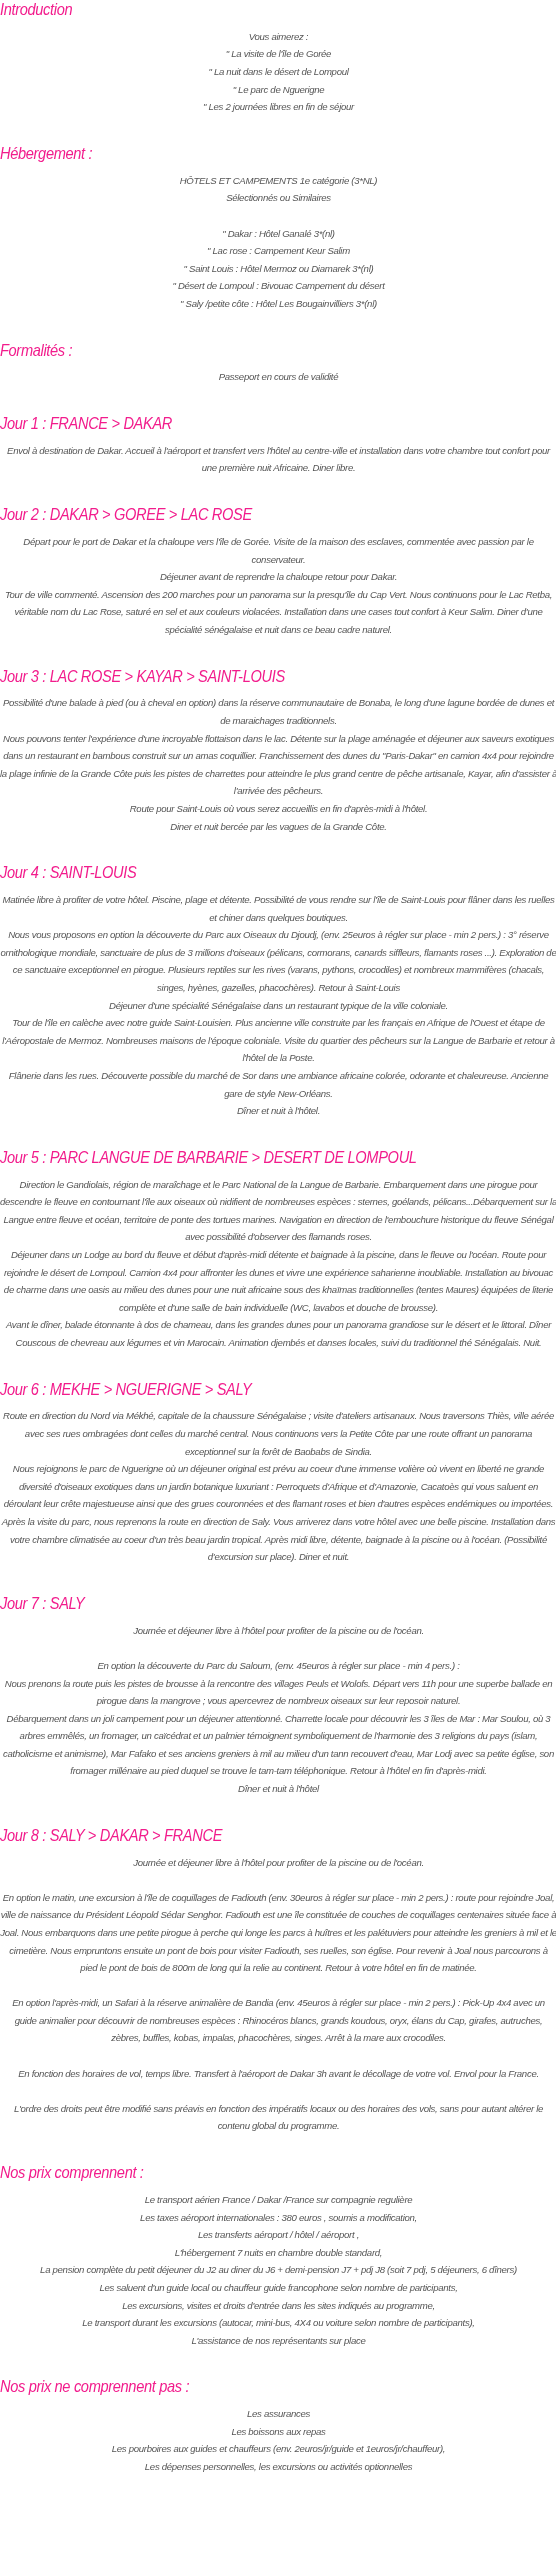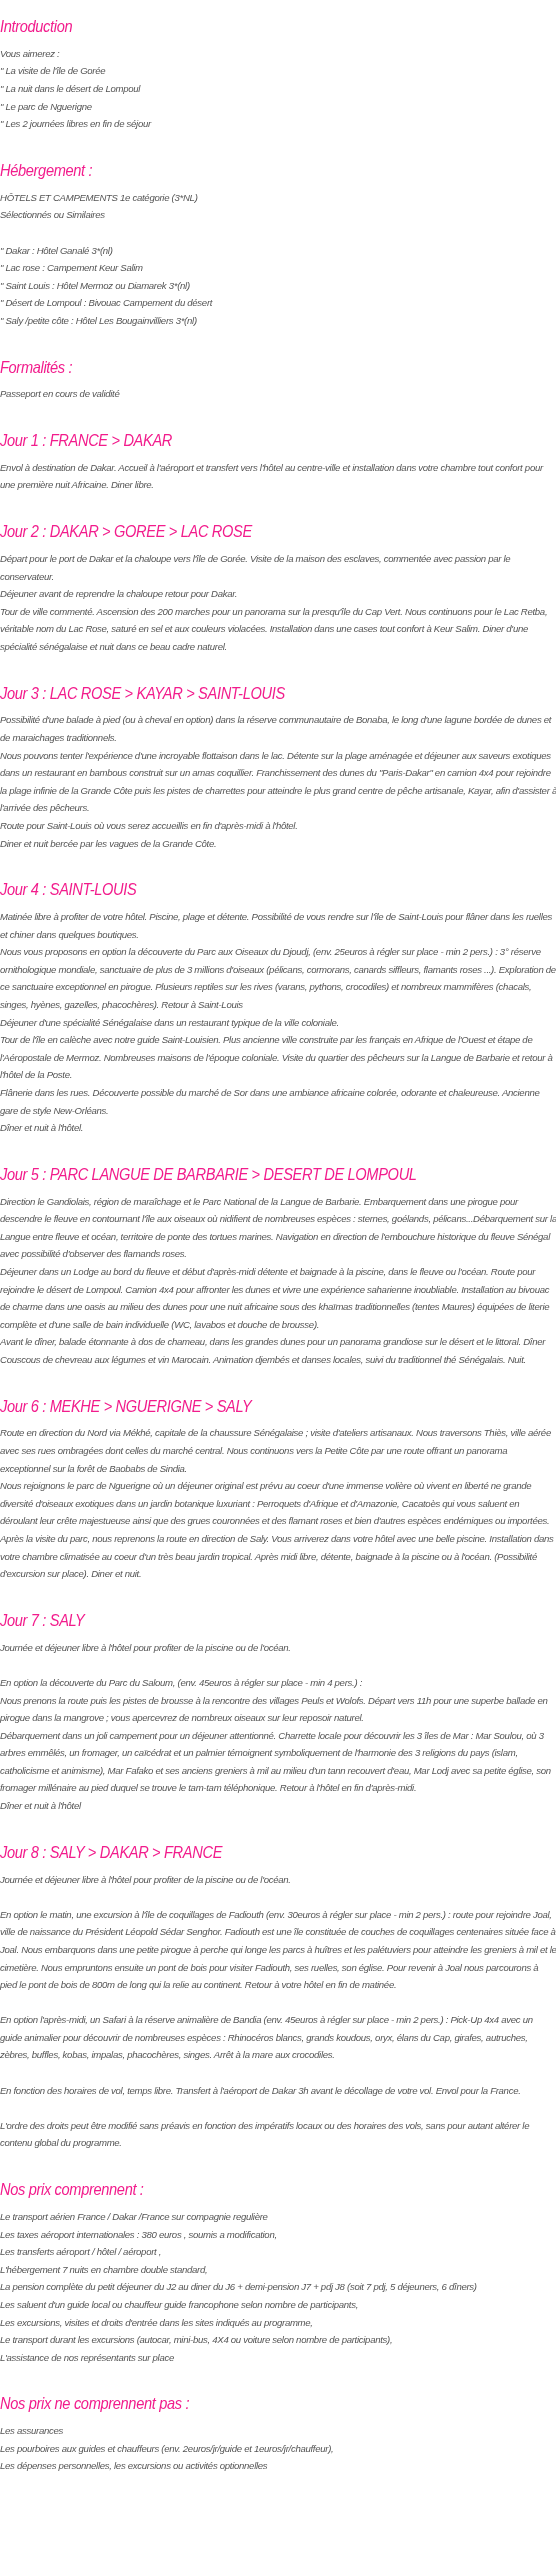--- a/index.html
+++ b/index.html
@@ -1,21 +1,21 @@
 <!DOCTYPE html>
 <html style="font-size:11.8px"><head>
 <meta charset="utf-8">
 <style>
   html, body { margin: 0; padding: 0; background: #ffffff; }
   body {
     width: 557px;
     font-family: "Liberation Sans", sans-serif;
     color: #555555;
   }
-  .page { padding: 17px 0 0 0; }
+  .page { padding: 0 0 0 0; }
   h2.sec {
     font-family: "Liberation Sans", sans-serif;
     font-style: italic;
     font-weight: normal;
     color: #f21c8c;
     font-size: 17px;
     letter-spacing: -0.4px;
     line-height: 20.6px;
     margin: 0 0 7.3px 0;
     transform: scaleX(0.86);
@@ -23,20 +23,21 @@
     white-space: nowrap;
   }
   .blk { margin-bottom: 28px; }
   .p {
     font-style: italic;
     font-size: 9.6px;
     line-height: 17.6px;
     letter-spacing: -0.3px;
     margin: 0;
     color: #555555;
+    text-align: center;
   }
   .gap { height: 17.6px; }
   .line { display: block; }
 </style>
 </head>
 <body>
 
 <div class="page">
 
   <section class="blk">
@@ -148,19 +149,20 @@
       <span class="line">Les excursions, visites et droits d'entrée dans les sites indiqués au programme,</span>
       <span class="line">Le transport durant les excursions (autocar, mini-bus, 4X4 ou voiture selon nombre de participants),</span>
       <span class="line">L'assistance de nos représentants sur place</span>
     </p>
   </section>
 
   <section class="blk">
     <h2 class="sec">Nos prix ne comprennent pas :</h2>
     <p class="p">
       <span class="line">Les assurances</span>
+      <span class="line">Les boissons aux repas</span>
       <span class="line">Les pourboires aux guides et chauffeurs (env. 2euros/jr/guide et 1euros/jr/chauffeur),</span>
       <span class="line">Les dépenses personnelles, les excursions ou activités optionnelles</span>
     </p>
   </section>
 
 </div>
 
 
 </body></html>

